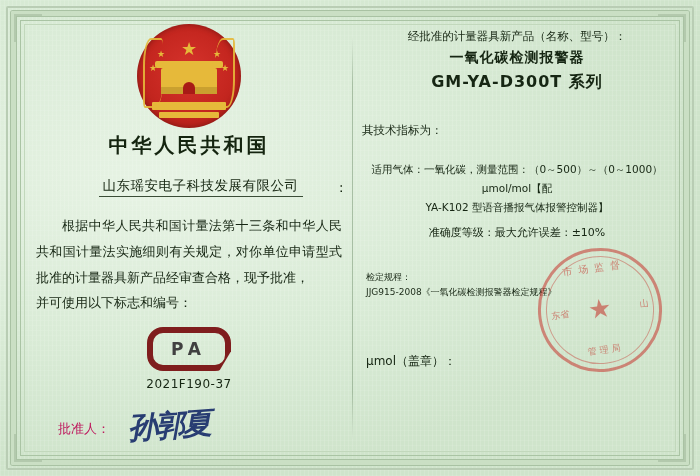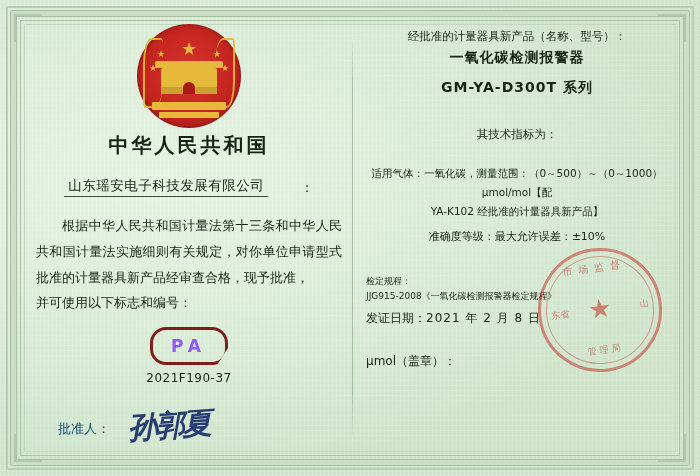--- a/index.html
+++ b/index.html
@@ -198,21 +198,21 @@
     text-align: center;
     font-size: 20px;
     letter-spacing: 2px;
     font-weight: bold;
     color: #14240f;
     margin-top: 10px;
   }
   .company-line {
     display: flex;
     align-items: flex-end;
-    justify-content: center;
+    justify-content: flex-end;
     margin-top: 18px;
     font-size: 13.5px;
     color: #14240f;
     gap: 30px;
   }
   .company-name {
     border-bottom: 1px solid #3a4d36;
     padding: 0 4px 1px 4px;
     letter-spacing: 0.5px;
   }
@@ -233,44 +233,44 @@
 
   .pa-wrap {
     display: flex;
     justify-content: center;
     margin-top: 10px;
   }
   .pa-mark {
     position: relative;
     width: 72px;
     height: 32px;
-    border: 3px solid #7f1d1d;
+    border: 6px solid #7f1d1d;
     border-radius: 16px / 16px;
     display: flex;
     align-items: center;
     justify-content: center;
     letter-spacing: 6px;
     font-size: 17px;
     font-weight: bold;
-    color: #8b5cf6;
+    color: #404040;
     clip-path: polygon(0% 0%, 100% 0%, 100% 55%, 86% 100%, 0% 100%);
   }
   .pa-code {
     text-align: center;
     font-size: 12px;
     margin-top: 6px;
     letter-spacing: 0.5px;
     color: #162613;
   }
   .approver {
     position: absolute;
     left: 28px;
     bottom: 16px;
     font-size: 13px;
-    color: #0c4a6e;
+    color: #be185d;
   }
   .signature {
     position: absolute;
     left: 98px;
     bottom: 2px;
     width: 130px;
     height: 48px;
     color: #1a2f6b;
     font-family: "DejaVu Serif", "Liberation Serif", serif;
     font-size: 30px;
@@ -298,27 +298,26 @@
   }
   .r-product {
     text-align: center;
     font-size: 14px;
     font-weight: bold;
     margin-top: 3px;
     letter-spacing: 1px;
   }
   .r-model {
     text-align: center;
-    font-size: 14px;
-    font-weight: bold;
-    margin-top: 12px;
+    font-size: 16px;
+    font-weight: bold;
+    margin-top: 5px;
     letter-spacing: 1px;
   }
   .r-spec-title {
-    text-align: center;
     font-size: 11.5px;
     margin-top: 30px;
   }
   .r-spec {
     font-size: 10.5px;
     line-height: 19px;
     margin-top: 22px;
     text-align: center;
   }
   .r-spec .l2 { display: block; }
@@ -457,34 +456,30 @@
   </div>
 
   <div class="right">
     <div class="r-head">经批准的计量器具新产品（名称、型号）：</div>
     <div class="r-product">一氧化碳检测报警器</div>
     <div class="r-model">GM-YA-D300T 系列</div>
 
     <div class="r-spec-title">其技术指标为：</div>
     <div class="r-spec">
       <span>适用气体：一氧化碳，测量范围：（0～500）～（0～1000）μmol/mol【配</span>
-      <span class="l2">YA-K102 经批准的计量器具新产品】</span>
+      <span class="l2">YA-K102 型语音播报气体报警控制器】</span>
     </div>
     <div class="r-accuracy">准确度等级：最大允许误差：±10%</div>
 
     <div class="r-std">
       <div>检定规程：</div>
       <div>JJG915-2008《一氧化碳检测报警器检定规程》</div>
     </div>
 
     <div class="r-bottom">
-      <div class="r-row">
-        <span class="lbl">发证日期：</span>
-        <span class="r-date">2021 年 2 月 8 日</span>
-      </div>
       <div class="r-row">
         <span class="lbl">μmol（盖章）：</span>
       </div>
     </div>
 
     <div class="seal">
       <div class="inner-ring"></div>
       <div class="seal-top">市场监督</div>
       <div class="seal-left">东省</div>
       <div class="seal-right">山</div>

